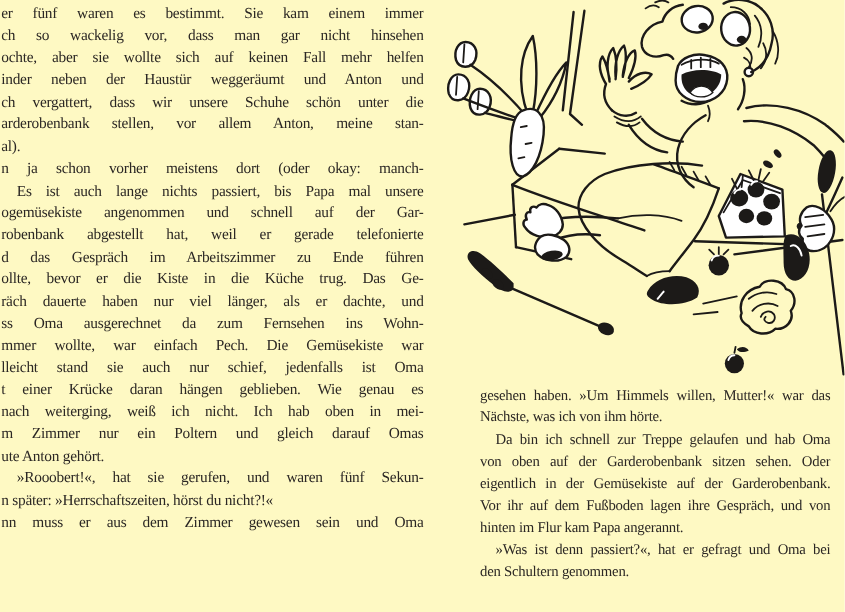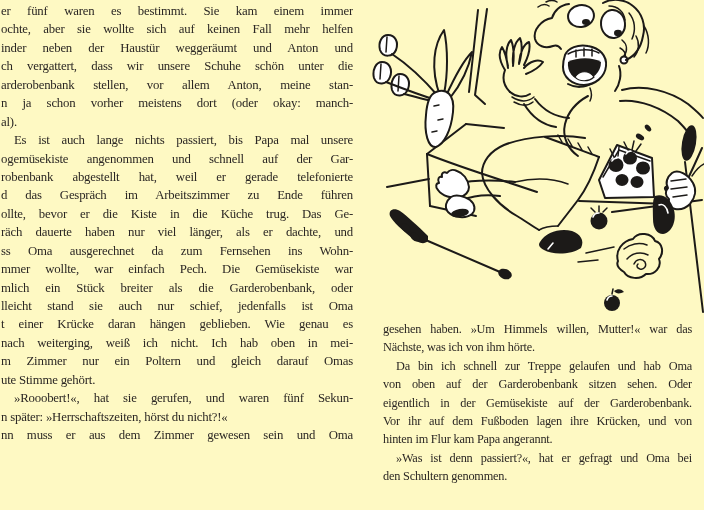--- a/index.html
+++ b/index.html
@@ -23,61 +23,61 @@
     left:383px; top:320px; width:309px;
     font-size:12.3px; letter-spacing:-0.2px;
   }
   .line{
     height:18.45px; line-height:18.45px;
     white-space:normal;
     text-align:justify;
     text-align-last:justify;
     overflow:hidden;
   }
-  .col-right .line{height:18.4px;line-height:18.4px;}
+  .col-right .line{height:18.4px;line-height:18.4px;margin-left:17px;}
   .line.last{text-align-last:left;}
   .line.ind{text-indent:13px;font-family:Liberation Serif, serif;}
   .illustration{
     position:absolute;
     left:372px; top:0; width:332px; height:318px;
   }
   .illustration svg{width:100%;height:100%;}
   .ink{stroke:#1c1a18;stroke-width:2;fill:none;stroke-linecap:round;stroke-linejoin:round;}
   .ink-thin{stroke:#1c1a18;stroke-width:1.5;fill:none;stroke-linecap:round;stroke-linejoin:round;}
   .ink-fill{fill:#1c1a18;stroke:none;}
   .ink-white{fill:#ffffff;stroke:#1c1a18;stroke-width:2;stroke-linecap:round;stroke-linejoin:round;}
   .hl{stroke:#ffffff;stroke-width:1.6;fill:none;stroke-linecap:round;}
 </style>
 </head>
 <body>
 
 <div class="page">
 
   <div class="textcol col-left">
       <div class="line">er fünf waren es bestimmt. Sie kam einem immer</div>
+      <div class="line">ch so wackelig vor, dass man gar nicht hinsehen</div>
       <div class="line">ochte, aber sie wollte sich auf keinen Fall mehr helfen</div>
       <div class="line">inder neben der Haustür weggeräumt und Anton und</div>
       <div class="line">ch vergattert, dass wir unsere Schuhe schön unter die</div>
       <div class="line">arderobenbank stellen, vor allem Anton, meine stan-</div>
+      <div class="line last">al).</div>
       <div class="line">n ja schon vorher meistens dort (oder okay: manch-</div>
-      <div class="line last">al).</div>
       <div class="line ind">Es ist auch lange nichts passiert, bis Papa mal unsere</div>
       <div class="line">ogemüsekiste angenommen und schnell auf der Gar-</div>
       <div class="line">robenbank abgestellt hat, weil er gerade telefonierte</div>
       <div class="line">d das Gespräch im Arbeitszimmer zu Ende führen</div>
       <div class="line">ollte, bevor er die Kiste in die Küche trug. Das Ge-</div>
       <div class="line">räch dauerte haben nur viel länger, als er dachte, und</div>
       <div class="line">ss Oma ausgerechnet da zum Fernsehen ins Wohn-</div>
       <div class="line">mmer wollte, war einfach Pech. Die Gemüsekiste war</div>
-      <div class="line">mlich ein Stück breiter als die Garderobenbank, oder</div>
       <div class="line">lleicht stand sie auch nur schief, jedenfalls ist Oma</div>
       <div class="line">t einer Krücke daran hängen geblieben. Wie genau es</div>
       <div class="line">nach weiterging, weiß ich nicht. Ich hab oben in mei-</div>
       <div class="line">m Zimmer nur ein Poltern und gleich darauf Omas</div>
-      <div class="line last">ute Stimme gehört.</div>
+      <div class="line last">ute Anton gehört.</div>
       <div class="line ind">»Rooobert!«, hat sie gerufen, und waren fünf Sekun-</div>
       <div class="line last">n später: »Herrschaftszeiten, hörst du nicht?!«</div>
       <div class="line">nn muss er aus dem Zimmer gewesen sein und Oma</div>
     </div>
 
   <div class="illustration">
     <svg viewBox="0 0 332 318" xmlns="http://www.w3.org/2000/svg">
 
       <g>
         <path class="ink" d="M115,9 L103,95 M106,10 L97,92 M103,95 L113,104"></path>
@@ -233,19 +233,19 @@
       </g>
     </svg>
   </div>
 
   <div class="textcol col-right">
       <div class="line">gesehen haben. »Um Himmels willen, Mutter!« war das</div>
       <div class="line last">Nächste, was ich von ihm hörte.</div>
       <div class="line ind">Da bin ich schnell zur Treppe gelaufen und hab Oma</div>
       <div class="line">von oben auf der Garderobenbank sitzen sehen. Oder</div>
       <div class="line">eigentlich in der Gemüsekiste auf der Garderobenbank.</div>
-      <div class="line">Vor ihr auf dem Fußboden lagen ihre Krücken, und von</div>
+      <div class="line">Vor ihr auf dem Fußboden lagen ihre Gespräch, und von</div>
       <div class="line last">hinten im Flur kam Papa angerannt.</div>
       <div class="line ind">»Was ist denn passiert?«, hat er gefragt und Oma bei</div>
       <div class="line last">den Schultern genommen.</div>
     </div>
 
 </div>
 
 </body></html>

